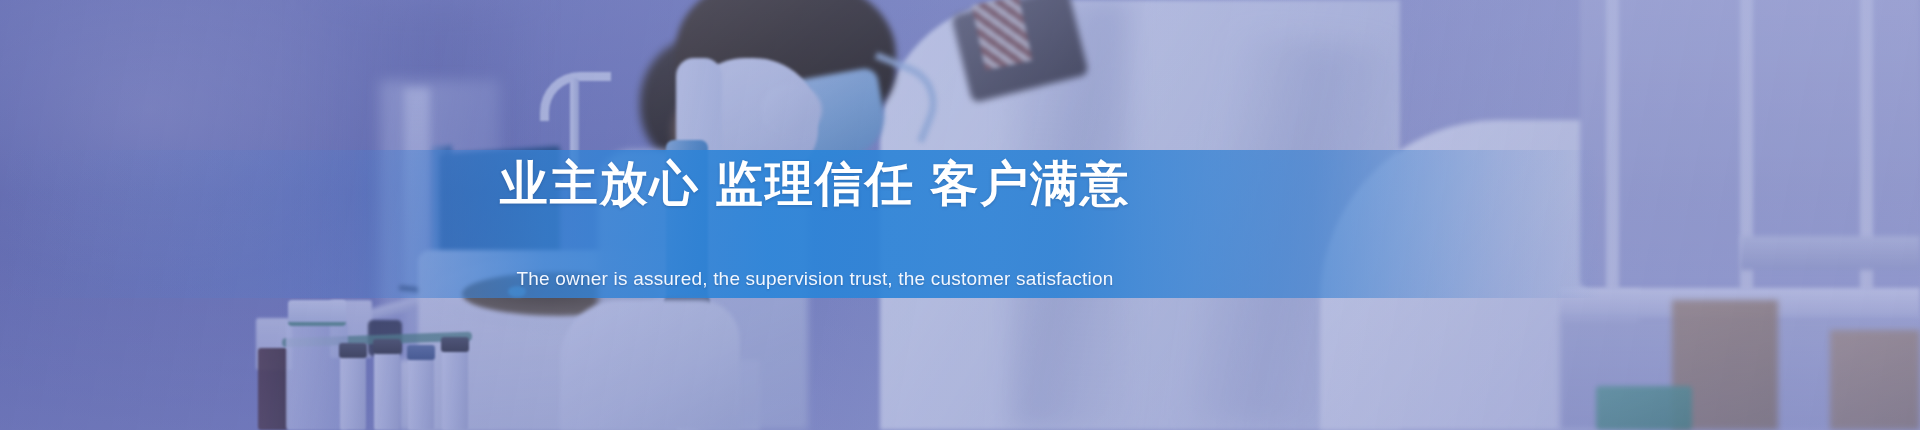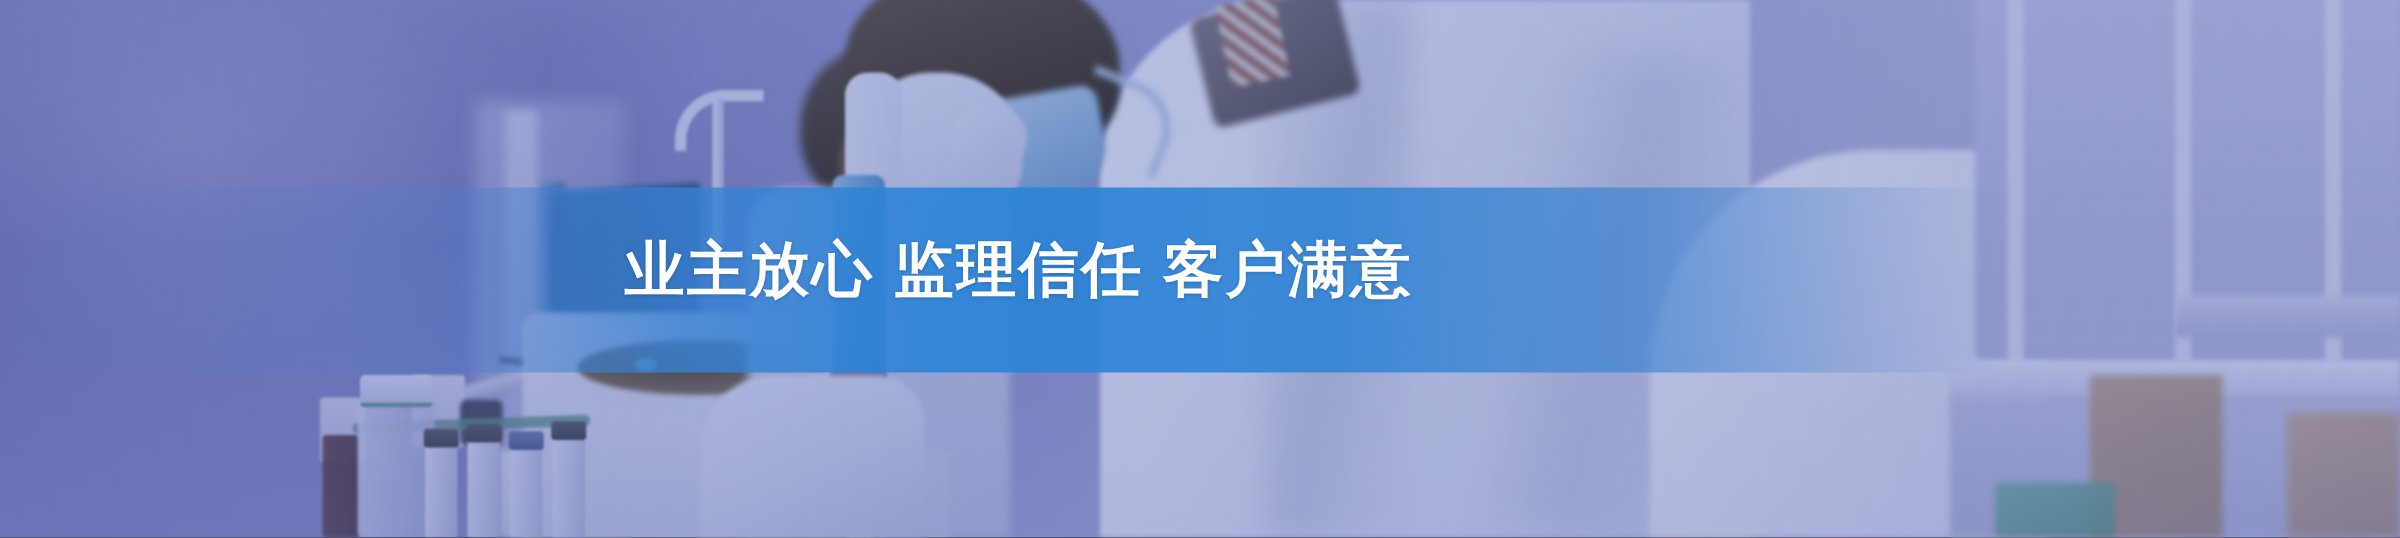--- a/index.html
+++ b/index.html
@@ -419,16 +419,17 @@
     <div class="box-r2"></div>
     <div class="green-box"></div>
 
     <div class="grade"></div>
     <div class="grade2"></div>
   </div>
 
   <div class="band">
     <div class="band-inner">
       <h1 class="headline">业主放心 监理信任  客户满意</h1>
+      <p class="subline">The owner is assured, the supervision trust, the customer satisfaction</p>
     </div>
   </div>
 
 </div>
 
 </body></html>

